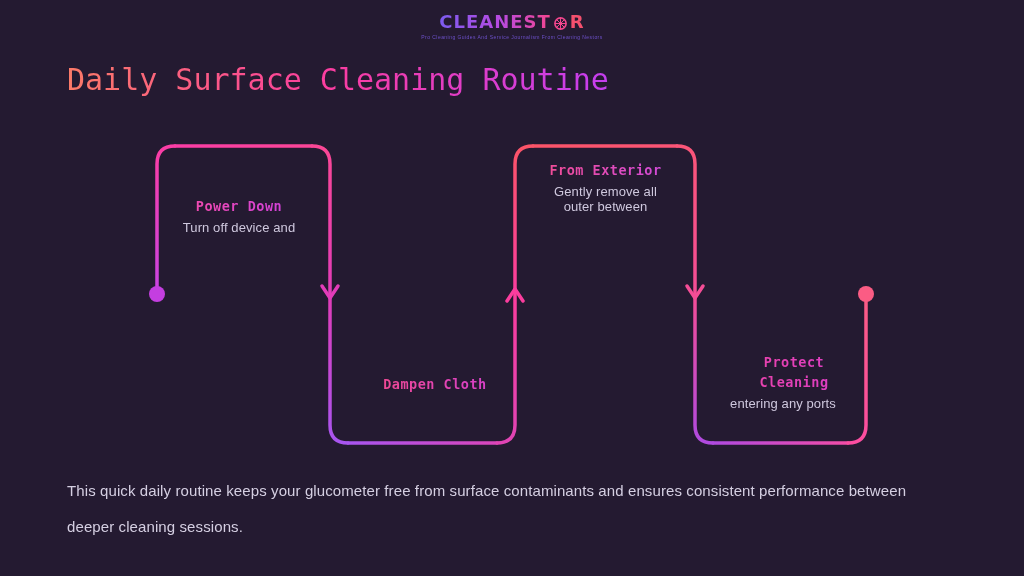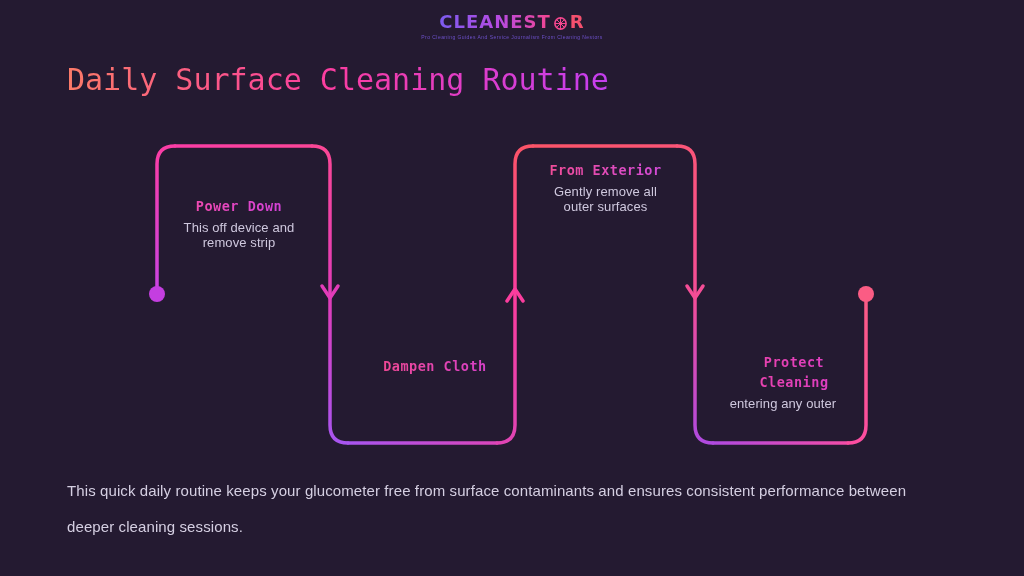--- a/index.html
+++ b/index.html
@@ -52,21 +52,21 @@
   }
   .step-title div { line-height:20px; }
   .t1 { background-image:linear-gradient(90deg,#fb4da0,#c63ee8); }
   .t2 { background-image:linear-gradient(90deg,#fb4d7e,#cc3ce0); }
   .t3 { background-image:linear-gradient(90deg,#fb4d88,#c84ae8); }
   .t4 { background-image:linear-gradient(90deg,#f0459e,#d93ccc);padding-left:22px; }
   .step-desc {
     font-size:13px; line-height:15px; color:#cfc8de; letter-spacing:0.1px;
   }
   #step-1 { left:158px; top:160px; width:162px;margin-top:36px; }
-  #step-2 { left:333px; top:356px; width:204px; }
+  #step-2 { left:333px; top:374px; width:204px; }
   #step-3 { left:518px; top:160px; width:175px; }
   #step-4 { left:697px; top:352px; width:172px; }
 
   
   .footer-text {
     position:absolute; left:67px; top:473px; width:878px;
     font-size:15px; line-height:36px; letter-spacing:0.1px;
     color:#d5cfe2;
   }
 </style>
@@ -147,44 +147,43 @@
   </g>
   <circle cx="157" cy="294" r="8" fill="#c43ee0"></circle>
   <circle cx="866" cy="294" r="8" fill="#fb5c84"></circle>
 </svg>
 
 <div class="step" id="step-1">
   <div class="step-title t1">
     <div>Power Down</div>
   </div>
   <div class="step-desc">
-    <div>This off device and</div>
-    <div>remove strip</div>
+    <div>Turn off device and</div>
   </div>
 </div>
 
 <div class="step" id="step-2">
   <div class="step-title t2">
     <div>Dampen Cloth</div>
   </div>
 </div>
 
 <div class="step" id="step-3">
   <div class="step-title t3">
     <div>From Exterior</div>
   </div>
   <div class="step-desc">
     <div>Gently remove all</div>
-    <div>outer surfaces</div>
+    <div>outer between</div>
   </div>
 </div>
 
 <div class="step" id="step-4">
   <div class="step-title t4">
     <div>Protect</div>
     <div>Cleaning</div>
   </div>
   <div class="step-desc">
-    <div>entering any outer</div>
+    <div>entering any ports</div>
   </div>
 </div>
 
 <p class="footer-text">This quick daily routine keeps your glucometer free from surface contaminants and ensures consistent performance between deeper cleaning sessions.</p>
 
 </body></html>

